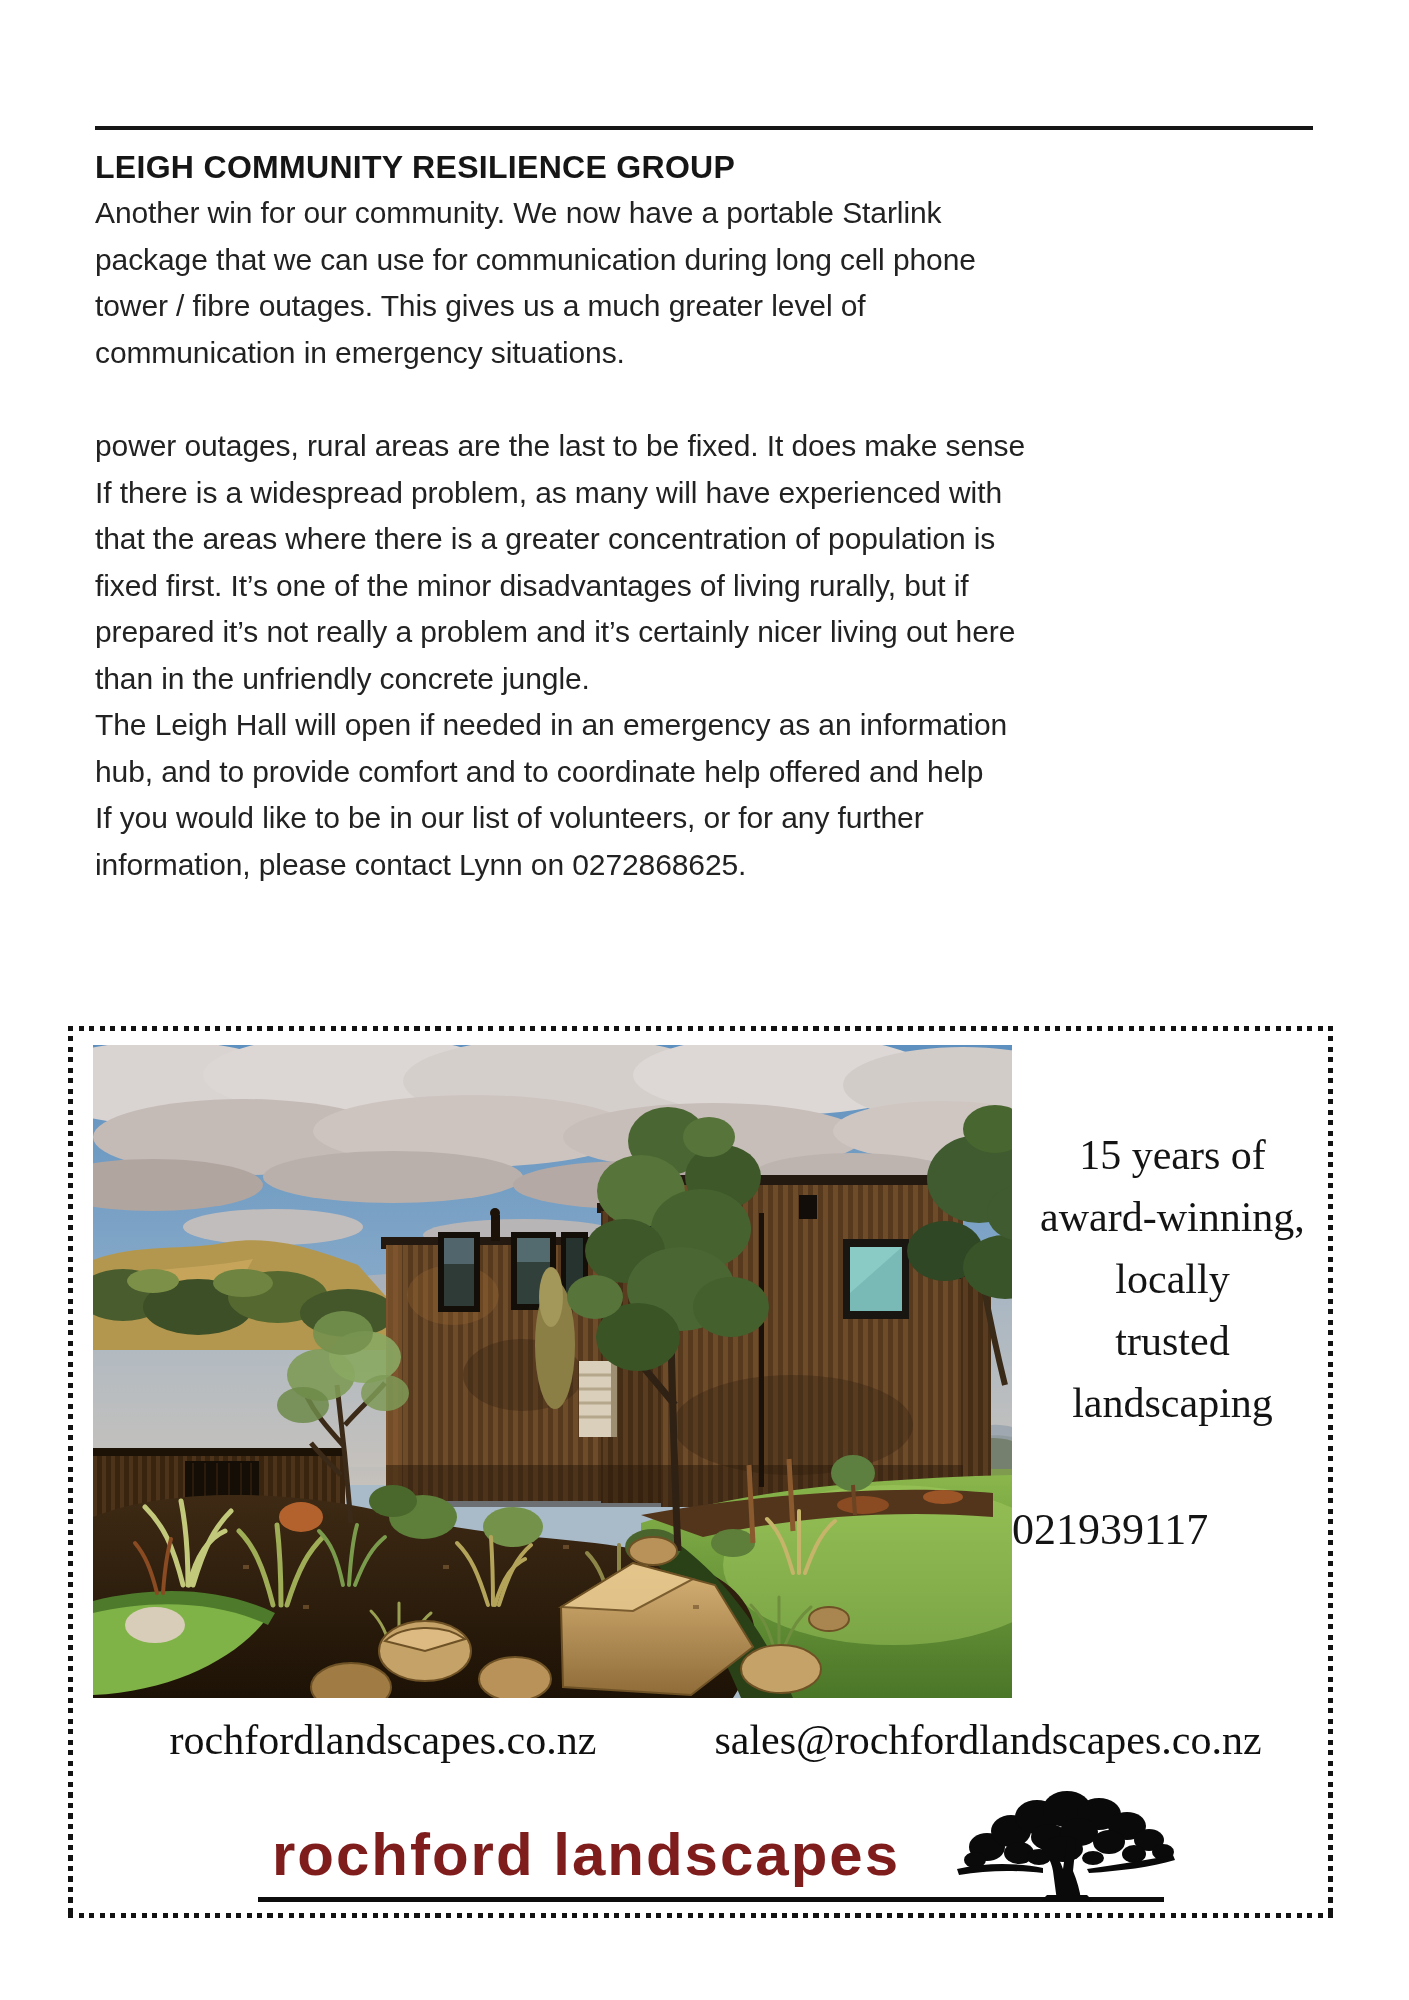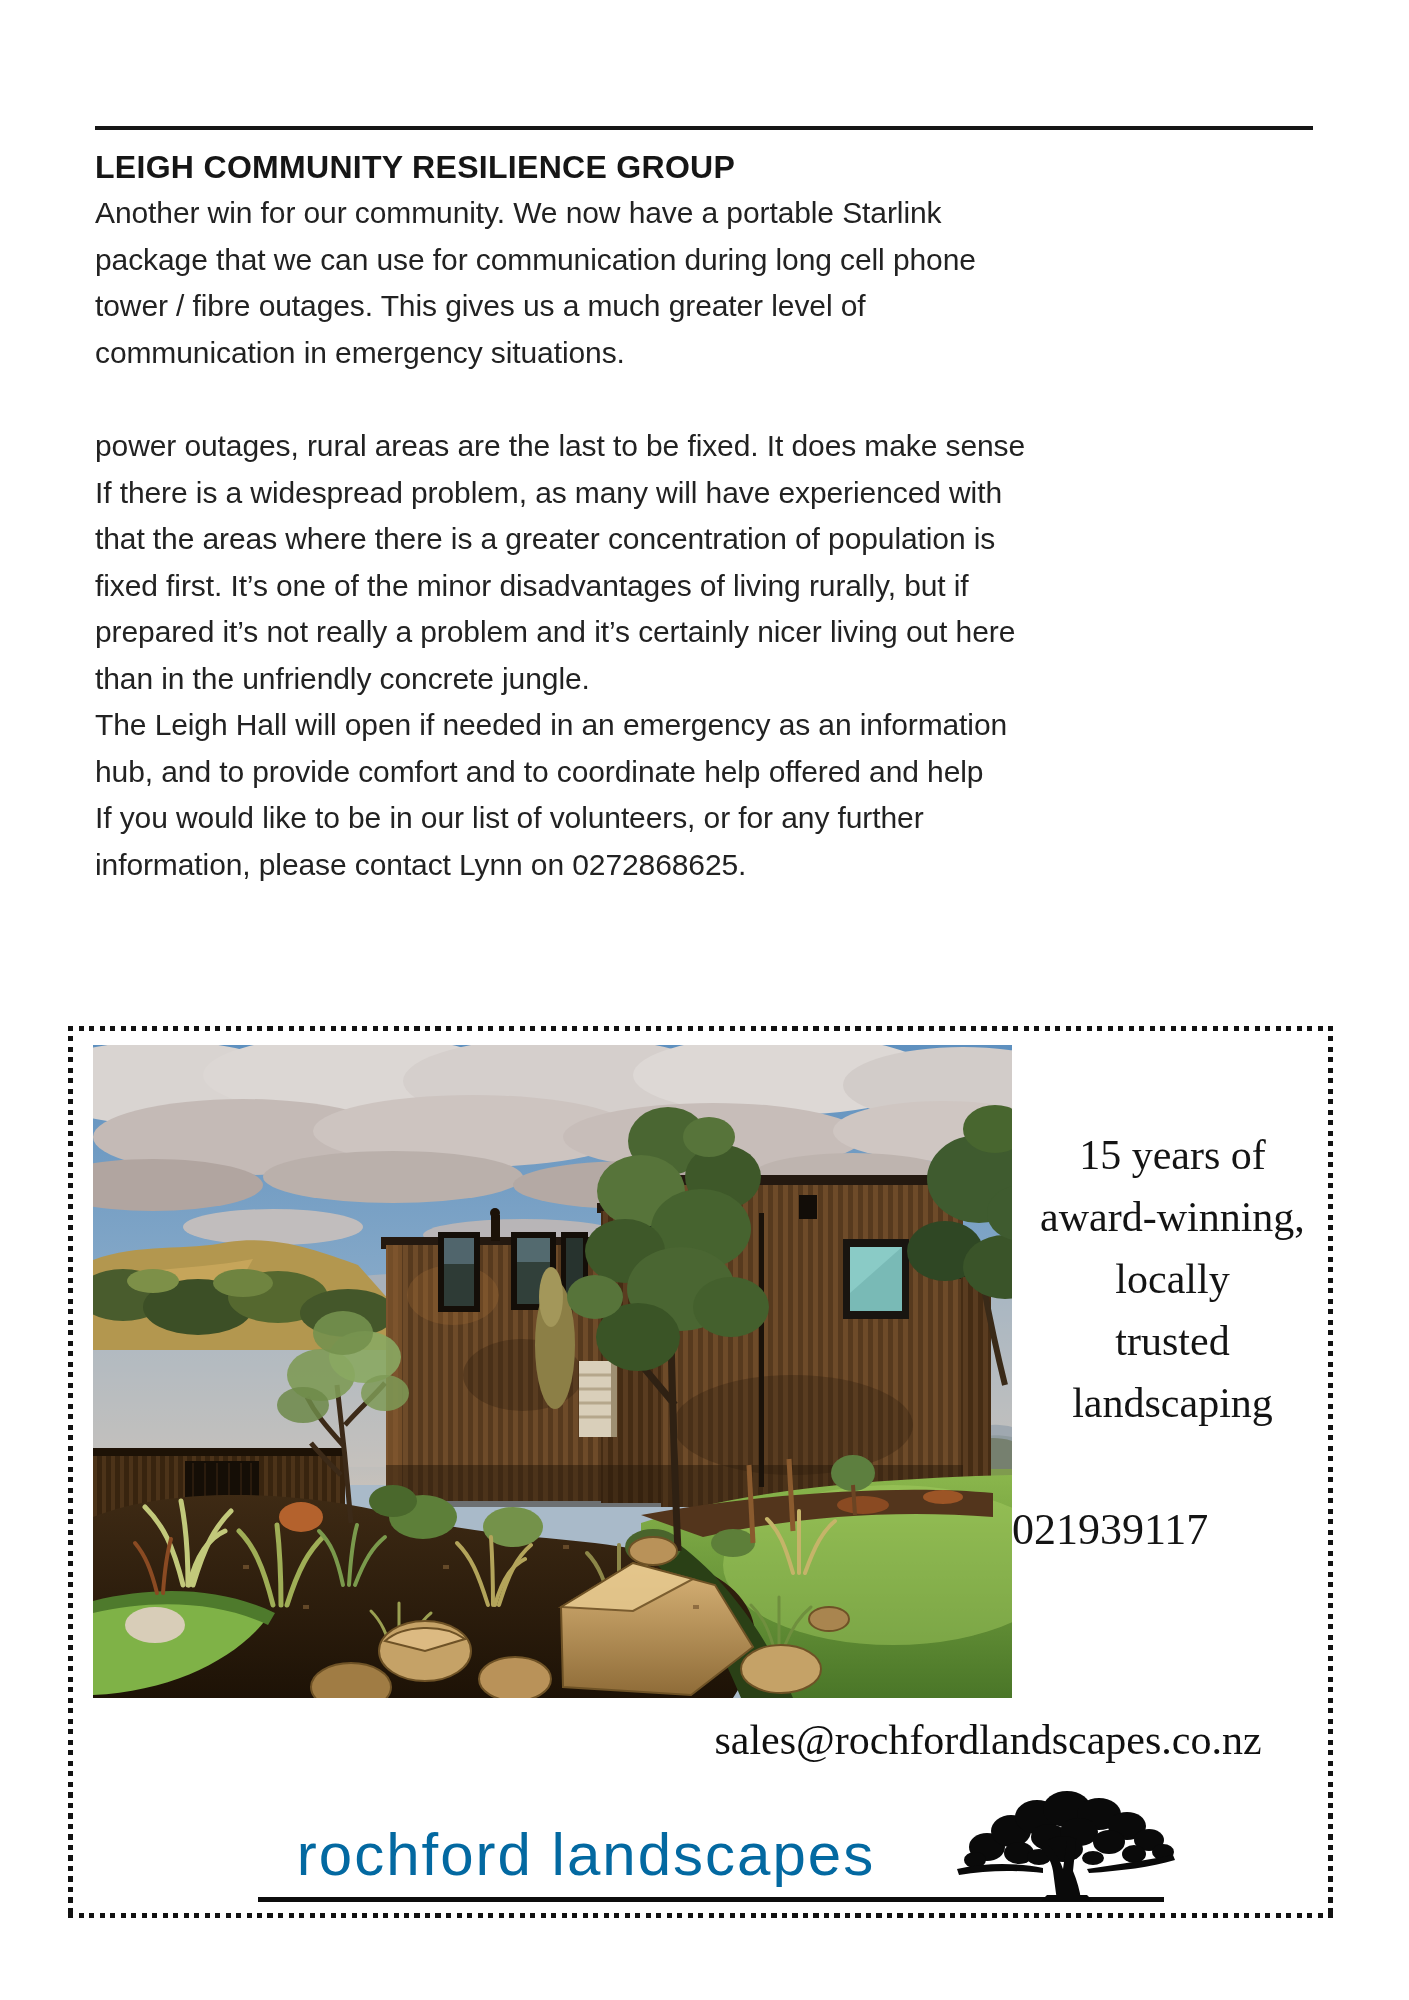--- a/index.html
+++ b/index.html
@@ -29,22 +29,22 @@
            font-family:"Liberation Serif",serif;font-size:42px;line-height:62px;color:#141414;}
   .tagline div{white-space:nowrap;}
   .ad-phone{position:absolute;left:944px;top:478px;width:321px;text-align:left;
             font-family:"Liberation Serif",serif;font-size:44px;color:#141414;}
 
   .ad-website,.ad-email{position:absolute;top:690px;transform:translateX(-50%);
             font-family:"Liberation Serif",serif;font-size:42px;color:#101010;white-space:nowrap;}
   .ad-website{left:315px;} .ad-email{left:920px;}
 
   .logo-text{position:absolute;left:518px;top:794px;transform:translateX(-50%);
-             font-family:"Liberation Sans",sans-serif;font-weight:400;font-size:60px;
-             letter-spacing:2px;color:#0369a1;white-space:nowrap;}
+             font-family:"Liberation Sans",sans-serif;font-weight:700;font-size:60px;
+             letter-spacing:2px;color:#7f1d1d;white-space:nowrap;}
   .logo-underline{position:absolute;left:190px;top:871px;width:906px;height:5px;background:#0d0d0d;}
   .logo-tree{position:absolute;left:879px;top:757px;width:233px;height:118px;}
   .logo-tree svg{display:block;width:100%;height:100%;}
 
   .page-number{position:absolute;right:76px;top:1916px;font-size:31px;font-weight:700;color:#1a1a1a;}
 </style>
 </head>
 <body>
 
 <div class="page">
@@ -354,20 +354,21 @@
 
     <div class="tagline">
         <div>15 years of</div>
         <div>award-winning,</div>
         <div>locally</div>
         <div>trusted</div>
         <div>landscaping</div>
       </div>
     <div class="ad-phone">021939117</div>
 
+    <span class="ad-website">rochfordlandscapes.co.nz</span>
     <span class="ad-email">sales@rochfordlandscapes.co.nz</span>
 
     <div class="logo-text">rochford landscapes</div>
     <div class="logo-underline"></div>
     <div class="logo-tree">
       <svg viewBox="0 0 233 118" preserveAspectRatio="none">
         <g fill="#0a0a0a">
           <ellipse cx="40" cy="64" rx="18" ry="14"></ellipse>
           <ellipse cx="64" cy="48" rx="20" ry="16"></ellipse>
           <ellipse cx="90" cy="34" rx="22" ry="17"></ellipse>

